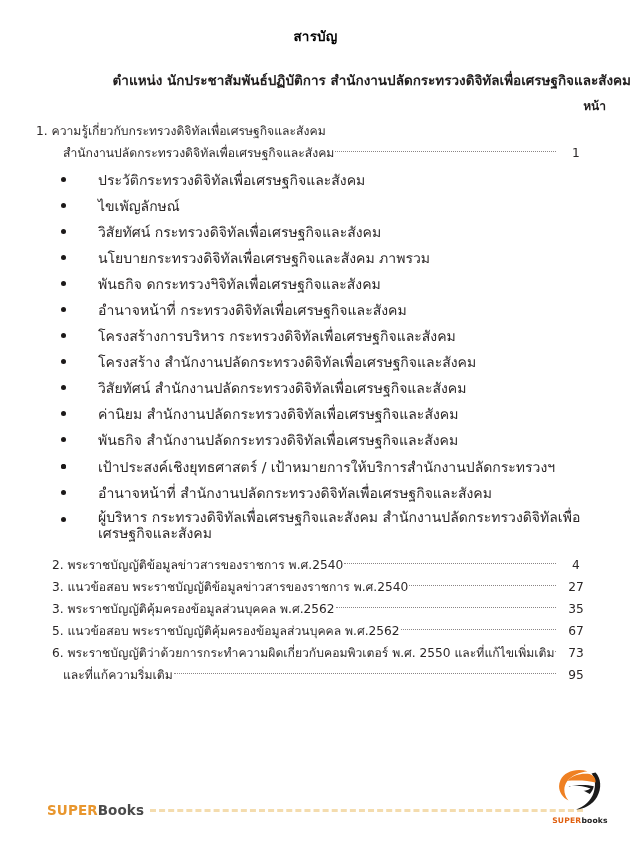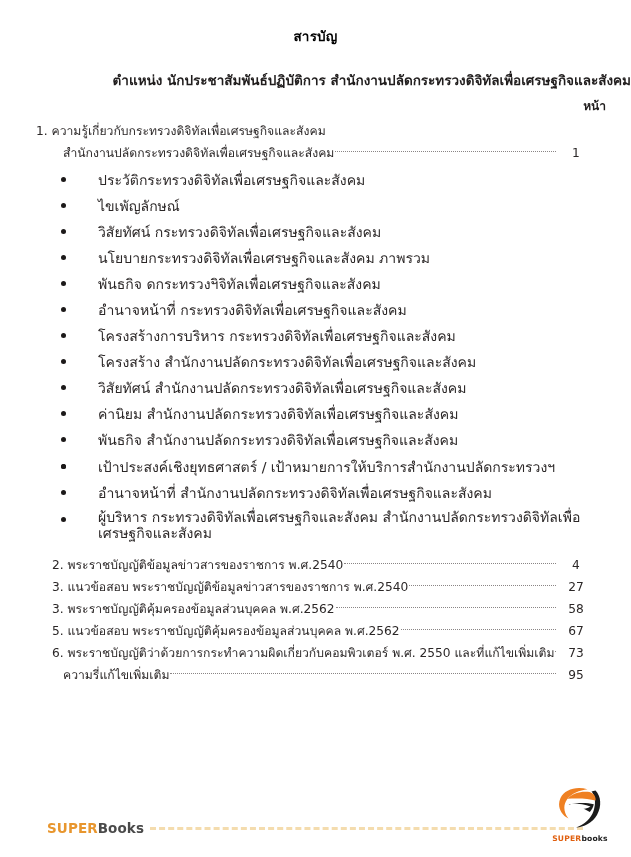--- a/index.html
+++ b/index.html
@@ -135,21 +135,21 @@
   .bullets li.wrap .dot { top: 11px; }
 
   
   .gap-after-bullets { height: 8px; }
 
   
   .footer {
     position: absolute;
     left: 0;
     right: 0;
-    bottom: 0;
+    bottom: 18px;
     height: 72px;
   }
   .footer-rule {
     position: absolute;
     left: 47px;
     right: 48px;
     bottom: 22px;
     display: flex;
     align-items: center;
   }
@@ -242,37 +242,37 @@
 
     <div class="entry">
       <span class="entry-text">3. แนวข้อสอบ พระราชบัญญัติข้อมูลข่าวสารของราชการ พ.ศ.2540</span>
       <span class="leader"></span>
       <span class="pageno">27</span>
     </div>
 
     <div class="entry">
       <span class="entry-text">3. พระราชบัญญัติคุ้มครองข้อมูลส่วนบุคคล พ.ศ.2562</span>
       <span class="leader"></span>
-      <span class="pageno">58</span>
+      <span class="pageno">35</span>
     </div>
 
     <div class="entry">
       <span class="entry-text">5. แนวข้อสอบ พระราชบัญญัติคุ้มครองข้อมูลส่วนบุคคล พ.ศ.2562</span>
       <span class="leader"></span>
       <span class="pageno">67</span>
     </div>
 
     <div class="entry">
       <span class="entry-text">6. พระราชบัญญัติว่าด้วยการกระทำความผิดเกี่ยวกับคอมพิวเตอร์ พ.ศ. 2550 และที่แก้ไขเพิ่มเติม</span>
       <span class="leader"></span>
       <span class="pageno">73</span>
     </div>
 
     <div class="entry indent-wrap">
-      <span class="entry-text">ความรี่แก้ไขเพิ่มเติม</span>
+      <span class="entry-text">และที่แก้ความริ่มเติม</span>
       <span class="leader"></span>
       <span class="pageno">95</span>
     </div>
 
   </div>
 
   <div class="footer">
 
     <div class="footer-rule">
       <div class="footer-wordmark"><span class="super">SUPER</span><span class="books">Books</span></div>

